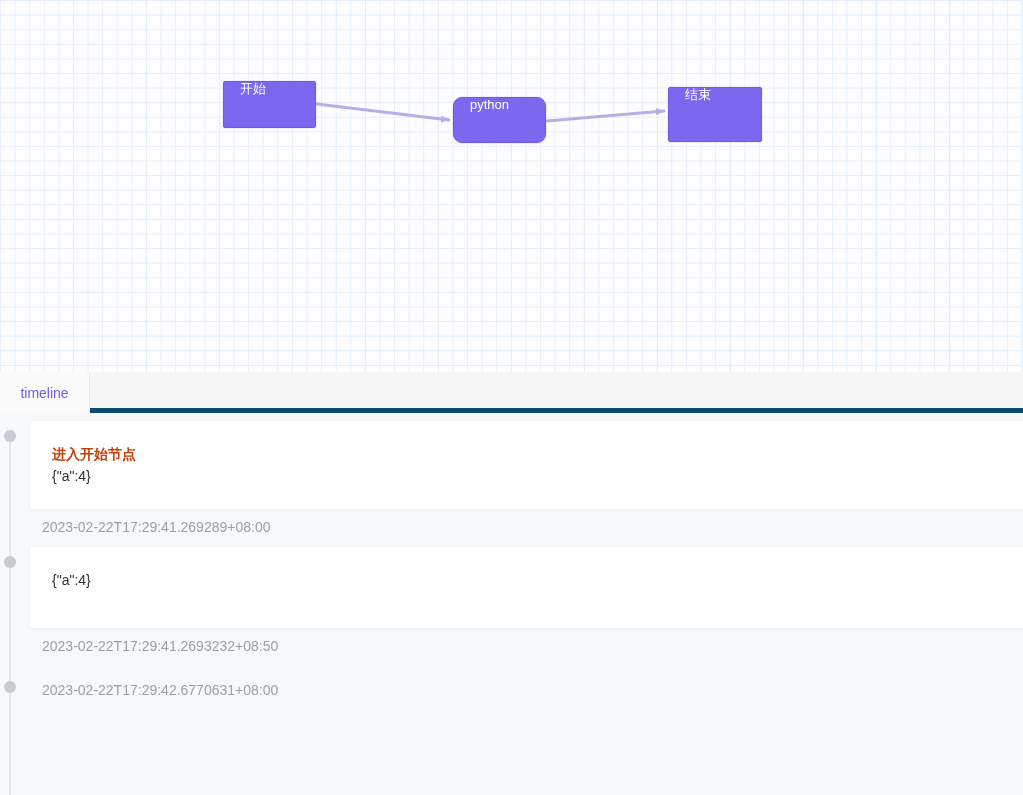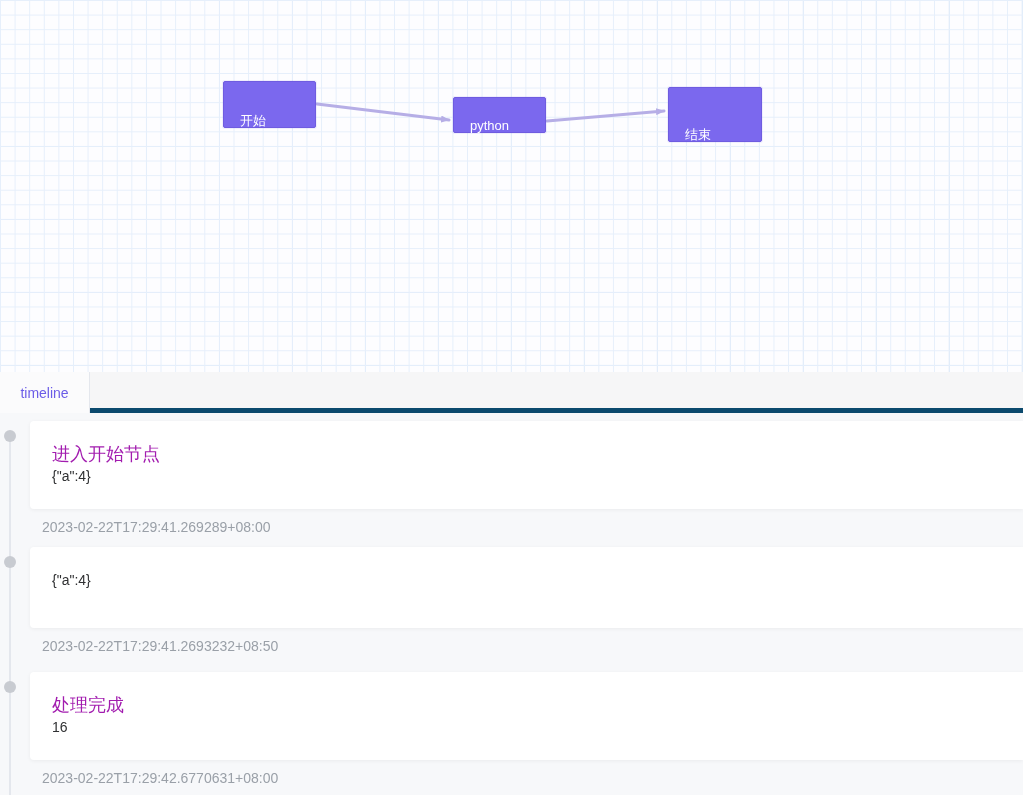--- a/index.html
+++ b/index.html
@@ -43,25 +43,25 @@
     position: absolute;
     box-sizing: border-box;
     background: #7b68ee;
     border: 1px solid #6f5ce0;
     border-radius: 2px;
     color: #ffffff;
     font-size: 13px;
     line-height: 1;
     padding-left: 16px;
     display: flex;
-    align-items: flex-end;
+    align-items: flex-start;
     box-shadow: 0 0 0 1px rgba(123,104,238,0.10);
   }
   .node-start  { left: 223px; top: 81px;  width: 93px; height: 47px; }
-  .node-python { left: 453px; top: 97px;  width: 93px; height: 36px; }
+  .node-python { left: 453px; top: 97px;  width: 93px; height: 46px; border-radius: 9px; }
   .node-end    { left: 668px; top: 87px;  width: 94px; height: 55px; }
 
   
   .tabbar {
     position: relative;
     width: 1023px;
     height: 41px;
     background: #f6f6f7;
     border-bottom: 5px solid #0c4a6e;
     box-sizing: border-box;
@@ -133,23 +133,24 @@
     margin-left: 30px;
     margin-right: 0;
     background: #ffffff;
     border-radius: 4px 0 0 4px;
     box-shadow: 0 1px 4px rgba(0,0,0,0.055);
     padding: 22px 20px 22px 22px;
     box-sizing: border-box;
     min-height: 81px;
   }
   .tl-title {
-    font-size: 18px;
+    font-size: 14px;
     line-height: 22px;
-    color: #a21caf;
+    color: #c2410c;
+    font-weight: bold;
   }
   .tl-body {
     font-size: 14px;
     line-height: 22px;
     color: #303133;
   }
   .tl-time {
     padding: 10px 0 12px 42px;
     font-size: 14px;
     line-height: 16px;
@@ -210,21 +211,17 @@
       <div class="tl-dot"></div>
       <div class="tl-card">
         <div class="tl-body">{"a":4}</div>
       </div>
       <div class="tl-time">2023-02-22T17:29:41.2693232+08:50</div>
     </div>
 
     <div class="tl-item">
       <div class="tl-rail"></div>
       <div class="tl-dot"></div>
-      <div class="tl-card">
-        <div class="tl-title">处理完成</div>
-        <div class="tl-body">16</div>
-      </div>
       <div class="tl-time">2023-02-22T17:29:42.6770631+08:00</div>
     </div>
 
   </div>
 </div>
 
 </body></html>

